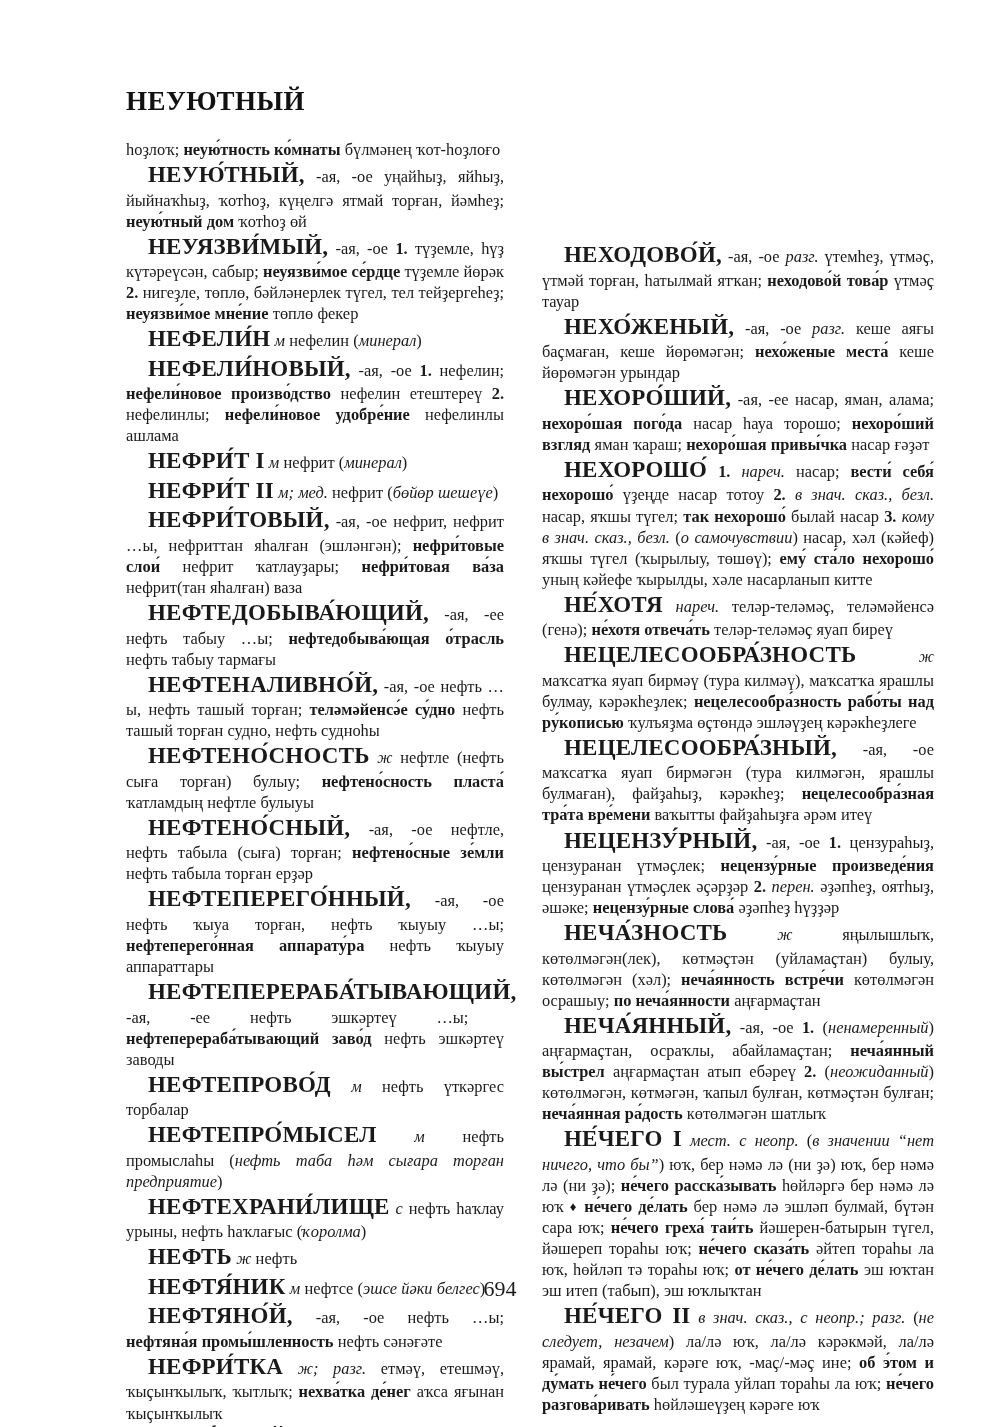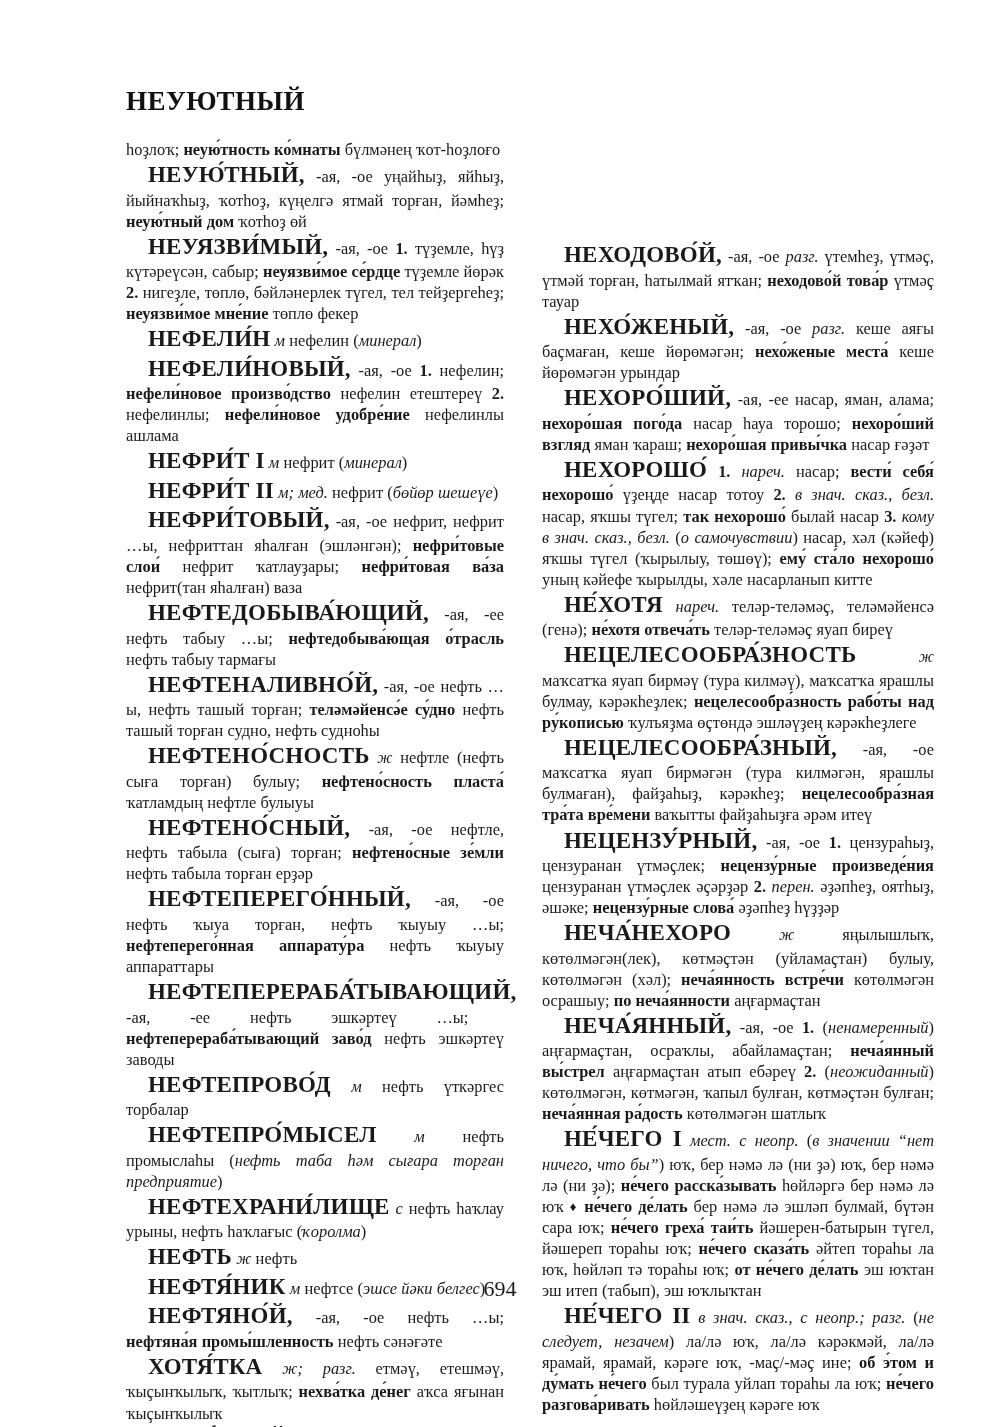--- a/index.html
+++ b/index.html
@@ -98,33 +98,33 @@
         <p class="entry indent"><span class="hw">НЕФТЕНО́СНОСТЬ</span><span class="gram"> ж</span><span> нефтле (нефть сыға торған) булыу; </span><span class="bd">нефтено́сность пласта́</span><span> ҡатламдың нефтле булыуы</span></p>
         <p class="entry indent"><span class="hw">НЕФТЕНО́СНЫЙ,</span><span> -ая, -ое нефтле, нефть табыла (сыға) торған; </span><span class="bd">нефтено́сные зе́мли</span><span> нефть табыла торған ерҙәр</span></p>
         <p class="entry indent"><span class="hw">НЕФТЕПЕРЕГО́ННЫЙ,</span><span> -ая, -ое нефть ҡыуа торған, нефть ҡыуыу …ы; </span><span class="bd">нефтеперего́нная аппарату́ра</span><span> нефть ҡыуыу аппараттары</span></p>
         <p class="entry indent"><span class="hw">НЕФТЕПЕРЕРАБА́ТЫВАЮЩИЙ,</span><span> -ая, -ее нефть эшкәртеү …ы; </span><span class="bd">нефтеперераба́тывающий заво́д</span><span> нефть эшкәртеү заводы</span></p>
         <p class="entry indent"><span class="hw">НЕФТЕПРОВО́Д</span><span class="gram"> м</span><span> нефть үткәргес торбалар</span></p>
         <p class="entry indent"><span class="hw">НЕФТЕПРО́МЫСЕЛ</span><span class="gram"> м</span><span> нефть промыслаһы (</span><span class="it">нефть таба һәм сығара торған предприятие</span><span>)</span></p>
         <p class="entry indent"><span class="hw">НЕФТЕХРАНИ́ЛИЩЕ</span><span class="gram"> с</span><span> нефть һаҡлау урыны, нефть һаҡлағыс (</span><span class="it">ҡоролма</span><span>)</span></p>
         <p class="entry indent"><span class="hw">НЕФТЬ</span><span class="gram"> ж</span><span> нефть</span></p>
         <p class="entry indent"><span class="hw">НЕФТЯ́НИК</span><span class="gram"> м</span><span> нефтсе (</span><span class="it">эшсе йәки белгес</span><span>)</span></p>
         <p class="entry indent"><span class="hw">НЕФТЯНО́Й,</span><span> -ая, -ое нефть …ы; </span><span class="bd">нефтяна́я промы́шленность</span><span> нефть сәнәғәте</span></p>
-        <p class="entry indent"><span class="hw">ХОТЯ́ТКА</span><span class="gram"> ж; разг.</span><span> етмәү, етешмәү, ҡыҫынҡылыҡ, ҡытлыҡ; </span><span class="bd">нехва́тка де́нег</span><span> аҡса яғынан ҡыҫынҡылыҡ</span></p>
+        <p class="entry indent"><span class="hw">НЕФРИ́ТКА</span><span class="gram"> ж; разг.</span><span> етмәү, етешмәү, ҡыҫынҡылыҡ, ҡытлыҡ; </span><span class="bd">нехва́тка де́нег</span><span> аҡса яғынан ҡыҫынҡылыҡ</span></p>
         <p class="entry indent"><span class="hw">НЕХИ́ТРЫЙ,</span><span> -ая, -ое </span><span class="num">1.</span><span> хәйләһеҙ, бер ҡатлы; </span><span class="bd">нехи́трый челове́к</span><span> хәйләһеҙ кеше </span><span class="num">2.</span><span class="gram"> разг.</span><span> ябай, ҡатмарлы түгел (булмаған), анһат, еңел; </span><span class="bd">нехи́трое устро́йство</span><span> ябай ҡоролма</span></p>
       </div>
     <div class="col right" id="col-right">
         <p class="entry indent"><span class="hw">НЕХОДОВО́Й,</span><span> -ая, -ое </span><span class="gram">разг.</span><span> үтемһеҙ, үтмәҫ, үтмәй торған, һатылмай ятҡан; </span><span class="bd">неходово́й това́р</span><span> үтмәҫ тауар</span></p>
         <p class="entry indent"><span class="hw">НЕХО́ЖЕНЫЙ,</span><span> -ая, -ое </span><span class="gram">разг.</span><span> кеше аяғы баҫмаған, кеше йөрөмәгән; </span><span class="bd">нехо́женые места́</span><span> кеше йөрөмәгән урындар</span></p>
         <p class="entry indent"><span class="hw">НЕХОРО́ШИЙ,</span><span> -ая, -ее насар, яман, алама; </span><span class="bd">нехоро́шая пого́да</span><span> насар һауа торошо; </span><span class="bd">нехоро́ший взгляд</span><span> яман ҡараш; </span><span class="bd">нехоро́шая привы́чка</span><span> насар ғәҙәт</span></p>
         <p class="entry indent"><span class="hw">НЕХОРОШО́</span><span class="num"> 1.</span><span class="gram"> нареч.</span><span> насар; </span><span class="bd">вести́ себя́ нехорошо́</span><span> үҙеңде насар тотоу </span><span class="num">2.</span><span class="gram"> в знач. сказ., безл.</span><span> насар, яҡшы түгел; </span><span class="bd">так нехорошо́</span><span> былай насар </span><span class="num">3.</span><span class="gram"> кому в знач. сказ., безл.</span><span> (</span><span class="it">о самочувствии</span><span>) насар, хәл (кәйеф) яҡшы түгел (ҡырылыу, төшөү); </span><span class="bd">ему́ ста́ло нехорошо́</span><span> уның кәйефе ҡырылды, хәле насарланып китте</span></p>
         <p class="entry indent"><span class="hw">НЕ́ХОТЯ</span><span class="gram"> нареч.</span><span> теләр-теләмәҫ, теләмәйенсә (генә); </span><span class="bd">не́хотя отвеча́ть</span><span> теләр-теләмәҫ яуап биреү</span></p>
         <p class="entry indent"><span class="hw">НЕЦЕЛЕСООБРА́ЗНОСТЬ</span><span class="gram"> ж</span><span> маҡсатҡа яуап бирмәү (тура килмәү), маҡсатҡа ярашлы булмау, кәрәкһеҙлек; </span><span class="bd">нецелесообра́зность рабо́ты над ру́кописью</span><span> ҡулъяҙма өҫтөндә эшләүҙең кәрәкһеҙлеге</span></p>
         <p class="entry indent"><span class="hw">НЕЦЕЛЕСООБРА́ЗНЫЙ,</span><span> -ая, -ое маҡсатҡа яуап бирмәгән (тура килмәгән, ярашлы булмаған), файҙаһыҙ, кәрәкһеҙ; </span><span class="bd">нецелесообра́зная тра́та вре́мени</span><span> ваҡытты файҙаһыҙға әрәм итеү</span></p>
         <p class="entry indent"><span class="hw">НЕЦЕНЗУ́РНЫЙ,</span><span> -ая, -ое </span><span class="num">1.</span><span> цензураһыҙ, цензуранан үтмәҫлек; </span><span class="bd">нецензу́рные произведе́ния</span><span> цензуранан үтмәҫлек әҫәрҙәр </span><span class="num">2.</span><span class="gram"> перен.</span><span> әҙәпһеҙ, оятһыҙ, әшәке; </span><span class="bd">нецензу́рные слова́</span><span> әҙәпһеҙ һүҙҙәр</span></p>
-        <p class="entry indent"><span class="hw">НЕЧА́НЕХОРО</span><span class="gram"> ж</span><span> яңылышлыҡ, көтөлмәгән(лек), көтмәҫтән (уйламаҫтан) булыу, көтөлмәгән (хәл); </span><span class="bd">неча́янность встре́чи</span><span> көтөлмәгән осрашыу; </span><span class="bd">по неча́янности</span><span> аңғармаҫтан</span></p>
+        <p class="entry indent"><span class="hw">НЕЧА́ЗНОСТЬ</span><span class="gram"> ж</span><span> яңылышлыҡ, көтөлмәгән(лек), көтмәҫтән (уйламаҫтан) булыу, көтөлмәгән (хәл); </span><span class="bd">неча́янность встре́чи</span><span> көтөлмәгән осрашыу; </span><span class="bd">по неча́янности</span><span> аңғармаҫтан</span></p>
         <p class="entry indent"><span class="hw">НЕЧА́ЯННЫЙ,</span><span> -ая, -ое </span><span class="num">1.</span><span> (</span><span class="it">ненамеренный</span><span>) аңғармаҫтан, осраҡлы, абайламаҫтан; </span><span class="bd">неча́янный вы́стрел</span><span> аңғармаҫтан атып ебәреү </span><span class="num">2.</span><span> (</span><span class="it">неожиданный</span><span>) көтөлмәгән, көтмәгән, ҡапыл булған, көтмәҫтән булған; </span><span class="bd">неча́янная ра́дость</span><span> көтөлмәгән шатлыҡ</span></p>
         <p class="entry indent"><span class="hw">НЕ́ЧЕГО I</span><span class="gram"> мест. с неопр.</span><span> (</span><span class="it">в значении “нет ничего, что бы”</span><span>) юҡ, бер нәмә лә (ни ҙә) юҡ, бер нәмә лә (ни ҙә); </span><span class="bd">не́чего расска́зывать</span><span> һөйләргә бер нәмә лә юҡ </span><span class="lozenge">♦</span><span> </span><span class="bd">не́чего де́лать</span><span> бер нәмә лә эшләп булмай, бүтән сара юҡ; </span><span class="bd">не́чего греха́ таи́ть</span><span> йәшерен-батырын түгел, йәшереп тораһы юҡ; </span><span class="bd">не́чего сказа́ть</span><span> әйтеп тораһы ла юҡ, һөйләп тә тораһы юҡ; </span><span class="bd">от не́чего де́лать</span><span> эш юҡтан эш итеп (табып), эш юҡлыҡтан</span></p>
         <p class="entry indent"><span class="hw">НЕ́ЧЕГО II</span><span class="gram"> в знач. сказ., с неопр.; разг.</span><span> (</span><span class="it">не следует, незачем</span><span>) ла/лә юҡ, ла/лә кәрәкмәй, ла/лә ярамай, ярамай, кәрәге юҡ, -маҫ/-мәҫ ине; </span><span class="bd">об э́том и ду́мать не́чего</span><span> был турала уйлап тораһы ла юҡ; </span><span class="bd">не́чего разгова́ривать</span><span> һөйләшеүҙең кәрәге юҡ</span></p>
       </div>
   </div>
 
   <div class="folio">694</div>
 
 </div>
 

